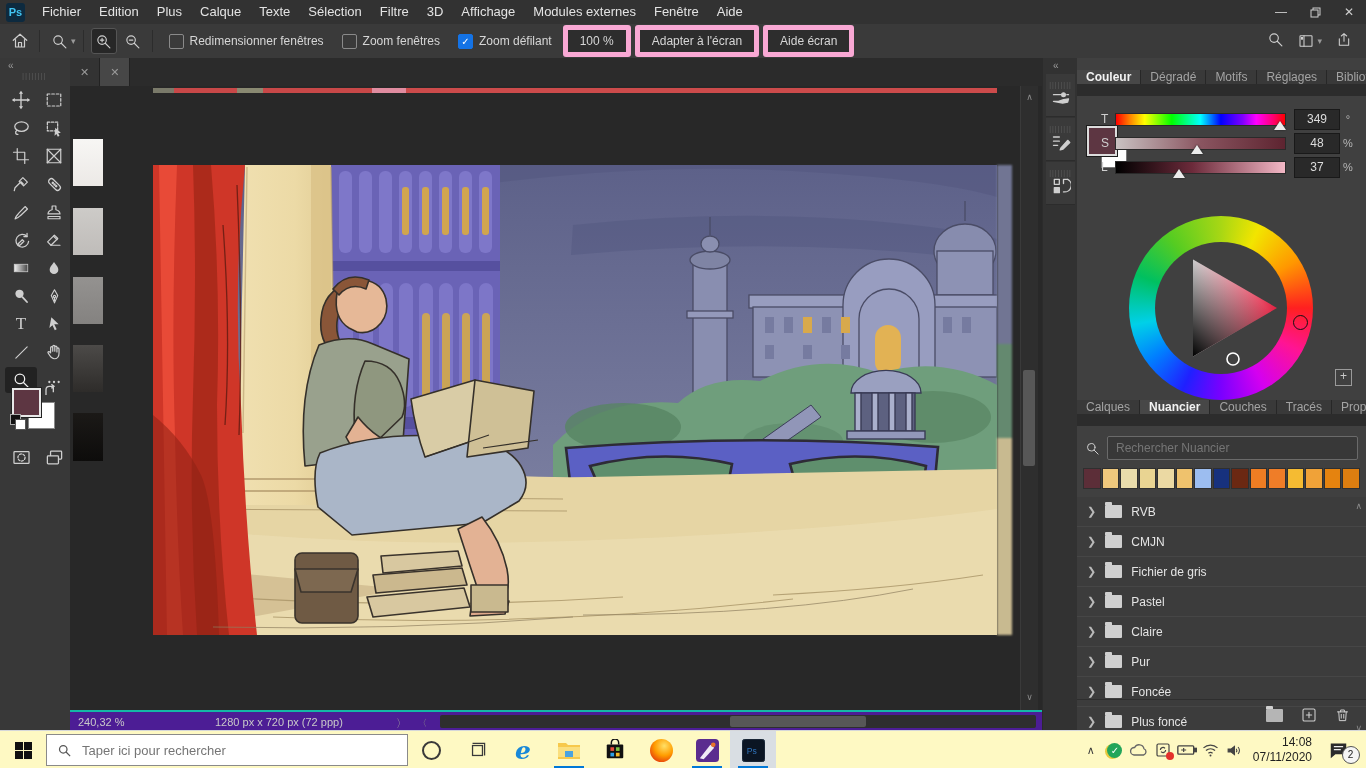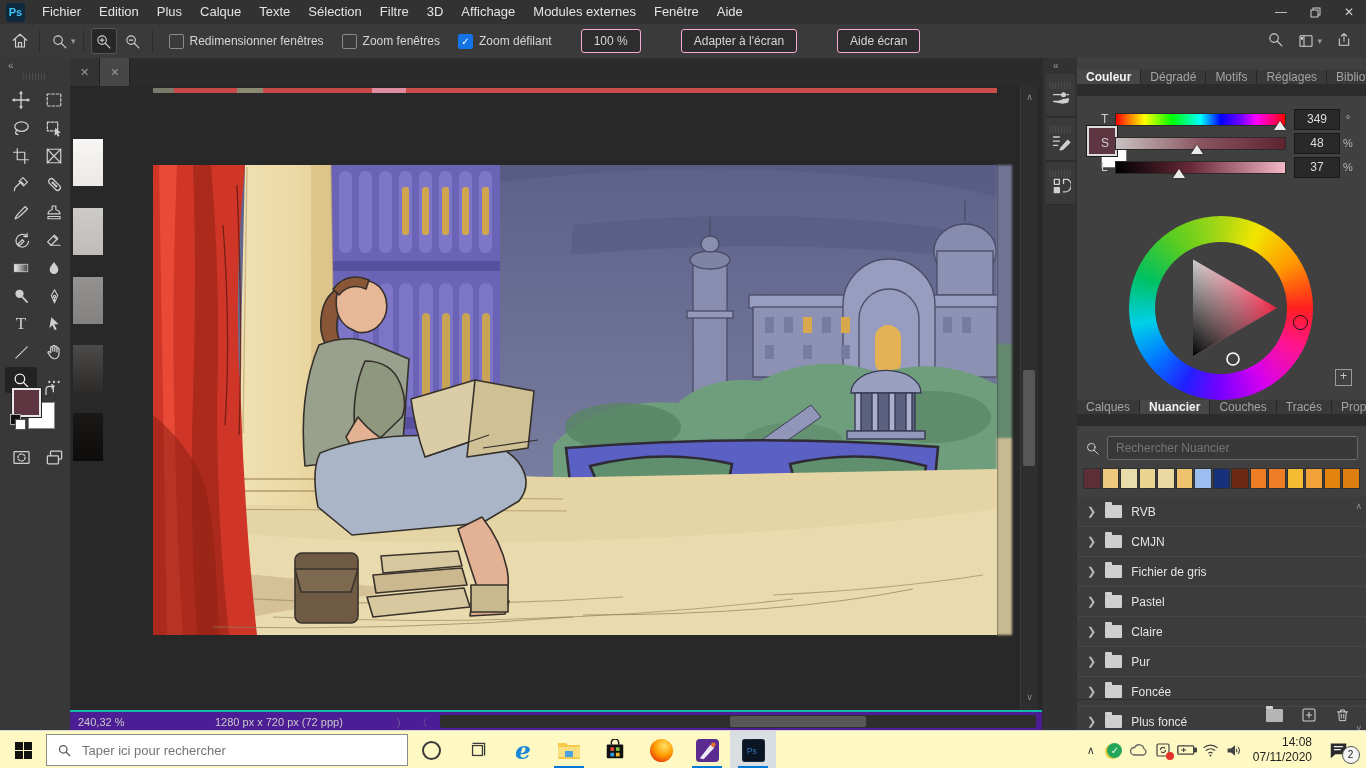--- a/index.html
+++ b/index.html
@@ -8,21 +8,21 @@
   .abs{position:absolute}
   #app{position:relative;width:1366px;height:768px;background:#262626}
 
   
   #menubar{left:0;top:0;width:1366px;height:24px;background:#323232;display:flex;align-items:center;color:#e3e3e3;font-size:13px}
   #ps-logo{width:19px;height:19px;margin:0 8px 0 6px;background:#0d2a3f;border-radius:3px;color:#41c4f2;font-size:11px;font-weight:bold;display:flex;align-items:center;justify-content:center}
   .menu-item{padding:12px 9px;line-height:24px;cursor:default}
   #winctl{position:absolute;right:0;top:0;height:24px;display:flex}
   .wbtn{width:34px;height:24px;display:flex;align-items:center;justify-content:center;color:#cfcfcf;font-size:12px}
   #optionsbar{left:0;top:24px;width:1366px;height:34px;background:#3a3a3a;border-bottom:1px solid #2a2a2a;display:flex;align-items:center;color:#d6d6d6;font-size:12px}
-  .obtn{background:#2d2d2d;border:1px solid #f9a8d4;border-radius:3px;color:#d6d6d6;padding:4px 12px;margin:0 20px;font-size:12px}
+  .obtn{background:#2d2d2d;border:5px solid #f9a8d4;border-radius:3px;color:#d6d6d6;padding:4px 12px;margin:0 2px;font-size:12px}
   .osep{width:1px;height:22px;background:#2c2c2c;margin:0 7px}
   .chk{display:flex;align-items:center;margin:0 9px;gap:6px}
   .box{width:13px;height:13px;border:1px solid #8a8a8a;border-radius:2px;background:transparent}
   .box.on{background:#1473e6;border-color:#1473e6;color:#fff;font-size:10px;line-height:13px;text-align:center}
   .tool-ic{width:24px;height:24px;display:flex;align-items:center;justify-content:center}
   .pressed{background:#272727;border:1px solid #555;border-radius:3px}
 
   
   #toolbar{left:0;top:58px;width:70px;height:672px;background:#383838;border-right:1px solid #2b2b2b}
   .tslot{position:absolute;width:28px;height:26px;display:flex;align-items:center;justify-content:center}

